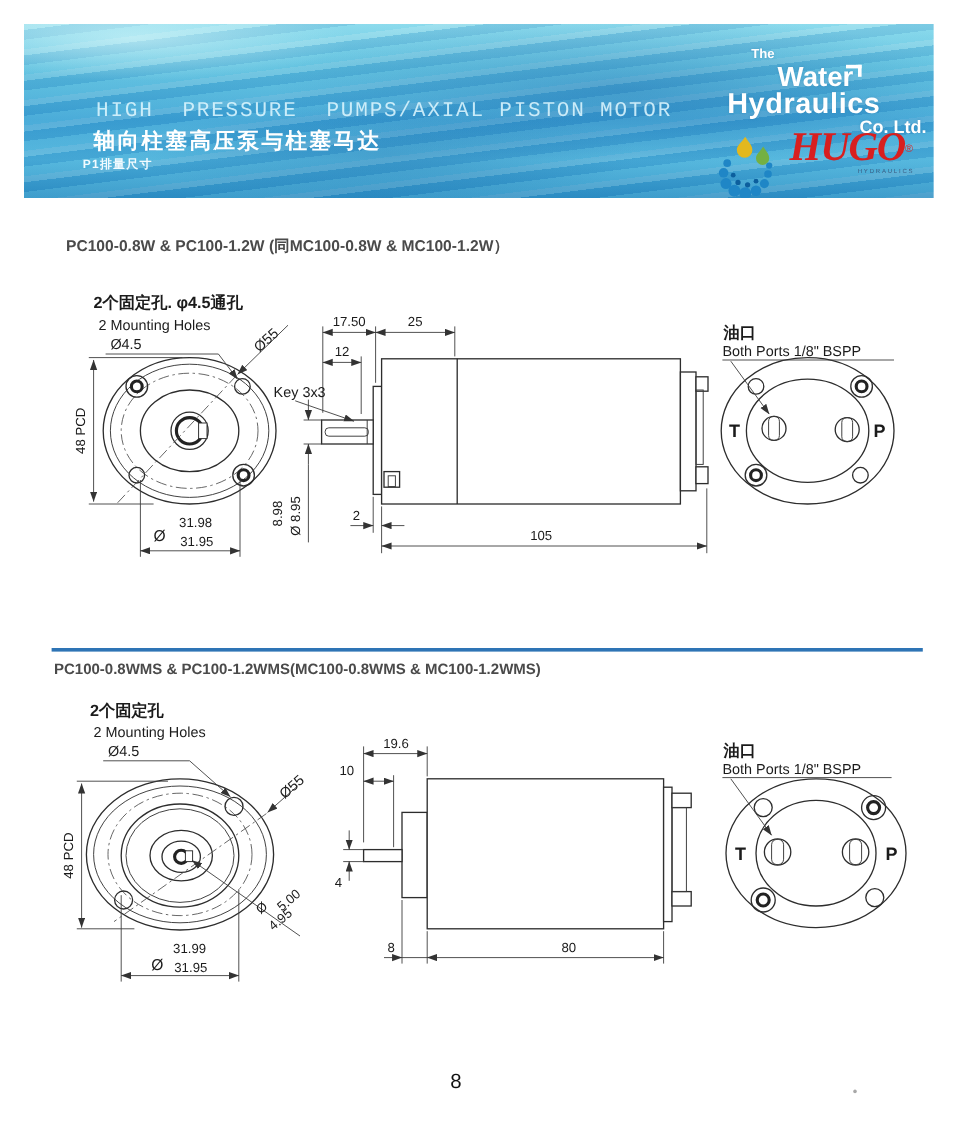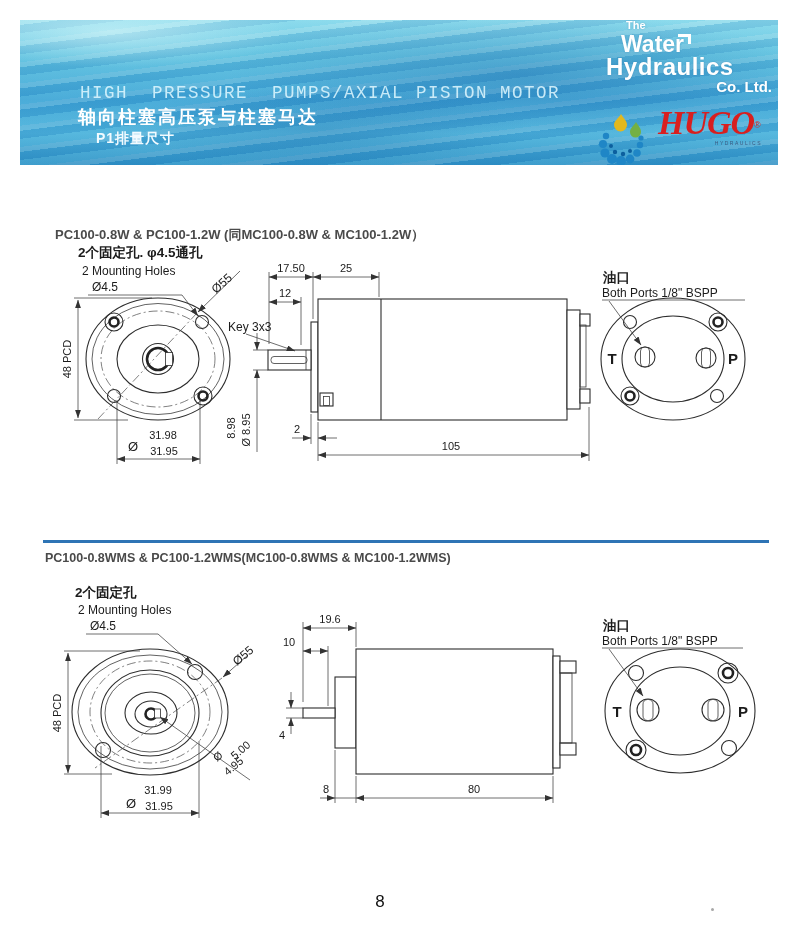--- a/index.html
+++ b/index.html
@@ -10,38 +10,38 @@
   .header{position:absolute;left:20px;top:20px;width:758px;height:145px;overflow:hidden;
     background:
       radial-gradient(ellipse 280px 55px at 12% 8%, rgba(225,252,252,.55), transparent 65%),
       radial-gradient(ellipse 420px 90px at 66% 38%, rgba(15,85,160,.28), transparent 70%),
       radial-gradient(ellipse 300px 60px at 40% 75%, rgba(10,80,150,.22), transparent 70%),
       repeating-linear-gradient(173deg, rgba(255,255,255,.14) 0 5px, rgba(25,115,185,.16) 5px 13px, rgba(130,215,240,.18) 13px 21px),
       linear-gradient(180deg,#8fdcec 0%,#5fc0de 25%,#3fa3d4 55%,#4db1da 78%,#2f90c4 100%);}
   .h-en{position:absolute;left:60px;top:63px;font-size:17.5px;letter-spacing:1.5px;
         color:rgba(225,248,255,.85);white-space:pre;font-family:Liberation Mono, monospace;}
   .h-zh{position:absolute;left:58px;top:85px;font-size:18px;font-weight:bold;color:#fff;letter-spacing:2px;}
-  .h-sub{position:absolute;left:76px;top:110px;font-size:14px;font-weight:bold;color:#f2fbff;letter-spacing:1px;}
-  .wh-logo{position:absolute;left:586px;top:0;width:170px;color:#fff;font-weight:bold;line-height:1.05;
+  .h-sub{position:absolute;left:49px;top:110px;font-size:10px;font-weight:bold;color:#f2fbff;letter-spacing:1px;}
+  .wh-logo{position:absolute;left:586px;top:20px;width:170px;color:#fff;font-weight:bold;line-height:1.05;
            text-shadow:0 0 2px rgba(40,110,160,.4);}
   .wh-the{margin-left:20px;font-size:11px;}
-  .wh-water{margin-left:15px;font-size:23px;position:relative;}
+  .wh-water{margin-left:42px;font-size:23px;position:relative;}
   .faucet{display:inline-block;width:10px;height:7px;border-top:3px solid #fff;border-right:3px solid #fff;
           margin-left:-6px;margin-bottom:8px;}
   .wh-hyd{font-size:24px;margin-top:-2px;letter-spacing:.5px;}
   .wh-co{text-align:right;font-size:15px;padding-right:4px;}
   .hugo{position:absolute;left:638px;top:84px;width:120px;}
   .hugo-txt{font-family:"Liberation Serif",serif;font-style:italic;font-weight:bold;
             font-size:34px;color:#d81f1f;letter-spacing:-1px;}
   .hugo-reg{font-size:9px;color:#d81f1f;vertical-align:super;}
   .hugo-tag{font-size:5px;letter-spacing:1.5px;color:#3a5a80;text-align:right;width:104px;margin-top:-2px;}
 
   
   .sec-title{position:absolute;font-weight:bold;color:#4a4a4a;white-space:nowrap;}
-  #t1{left:55px;top:196px;font-size:13px;margin-top:30px;}
+  #t1{left:55px;top:196px;font-size:13px;}
   #t2{left:45px;top:551px;font-size:12.5px;text-align:center;}
   .divider{position:absolute;left:43px;top:540px;width:726px;height:3px;background:#2e74b5;}
   .pagenum{position:absolute;left:369px;top:892px;width:22px;text-align:center;
            font-size:17px;color:#111;}
   .dot{position:absolute;left:711px;top:908px;width:3px;height:3px;border-radius:50%;background:#a8a8a8;}
 
   
   svg{position:absolute;left:0;}
   .ol{fill:none;stroke:#2d2d2d;stroke-width:1.1px;}
   .olw{fill:#fff;stroke:#2d2d2d;stroke-width:1.1px;}

